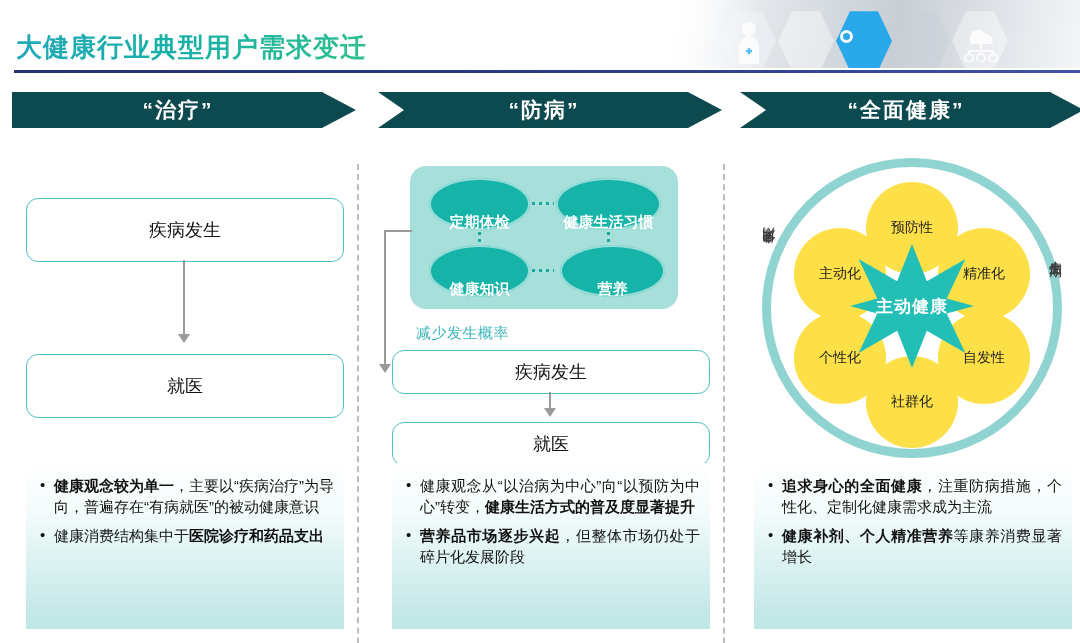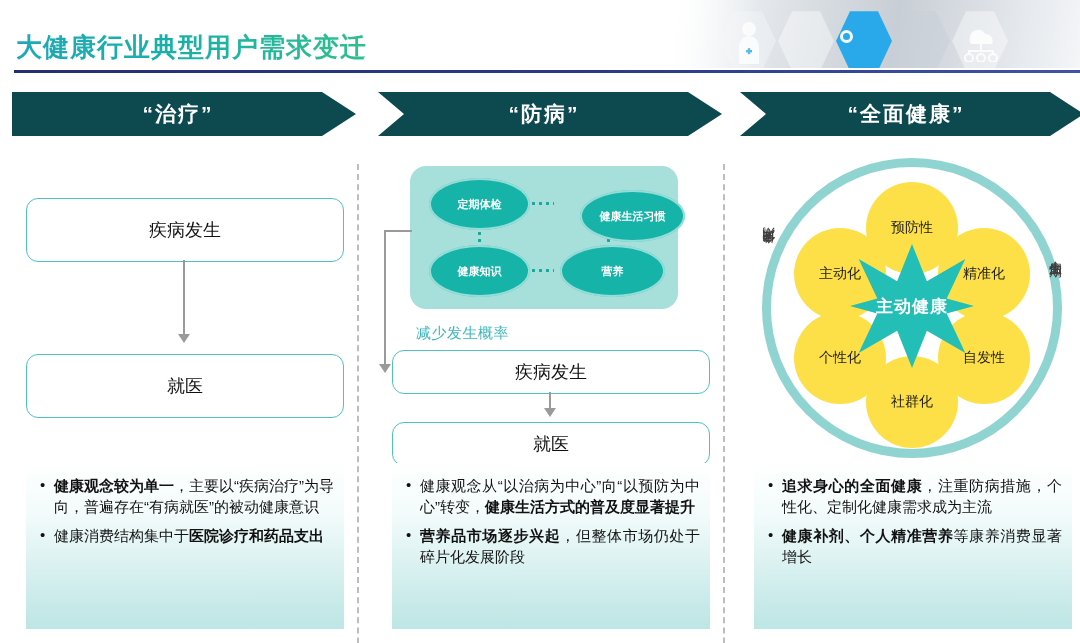--- a/index.html
+++ b/index.html
@@ -84,21 +84,21 @@
 
   .divider {
     position: absolute; top: 86px; width: 0; height: 550px;
     border-left: 2px dashed #bdbdbd;
   }
   .divider.d1 { left: 357px; }
   .divider.d2 { left: 723px; }
 
   
   .phase {
-    position: absolute; left: 0; top: 14px; width: 344px; height: 44px;
+    position: absolute; left: 0; top: 14px; width: 344px; height: 36px;
     background: #0d4a50;
     display: flex; align-items: center; justify-content: center;
     color: #ffffff; font-size: 21px; font-weight: 700; letter-spacing: 2px;
   }
   .phase.start {
     clip-path: polygon(0 0, calc(100% - 34px) 0, 100% 50%, calc(100% - 34px) 100%, 0 100%);
   }
   .phase.mid {
     clip-path: polygon(0 0, calc(100% - 34px) 0, 100% 50%, calc(100% - 34px) 100%, 0 100%, 26px 50%);
   }
@@ -125,26 +125,26 @@
   .c1-box2 { left: 14px; top: 276px; width: 316px; height: 62px; }
 
   
   .prev-card {
     position: absolute; left: 32px; top: 88px; width: 268px; height: 143px;
     background: #a7dfdb; border-radius: 16px;
   }
   .oval {
     position: absolute; border-radius: 50%;
     background: #16b3a8;
-    display: flex; align-items: center; justify-content: center; text-align: center;
-    color: #ffffff; font-size: 11px; font-weight: 700; line-height: 1.1;
+    display: flex; align-items: flex-end; justify-content: center; text-align: center;
+    color: #ffffff; font-size: 15px; font-weight: 700; line-height: 1.1;
     box-shadow: inset 0 0 0 2px rgba(255,255,255,.55);
   }
   .ov-1 { left: 51px; top: 100px; width: 101px; height: 52px; }
-  .ov-2 { left: 178px; top: 112px; width: 105px; height: 52px; margin-left: 24px; }
+  .ov-2 { left: 178px; top: 100px; width: 105px; height: 52px; }
   .ov-3 { left: 51px; top: 167px; width: 101px; height: 52px; }
   .ov-4 { left: 182px; top: 167px; width: 105px; height: 52px; }
   .dots-h, .dots-v { position: absolute; }
   .dots-h { height: 3px; width: 24px;
     background-image: radial-gradient(circle, #14a89e 1.4px, transparent 1.6px);
     background-size: 7px 3px; }
   .dots-v { width: 3px; height: 16px;
     background-image: radial-gradient(circle, #14a89e 1.4px, transparent 1.6px);
     background-size: 3px 7px; }
   .dh-1 { left: 152px; top: 124px; }

